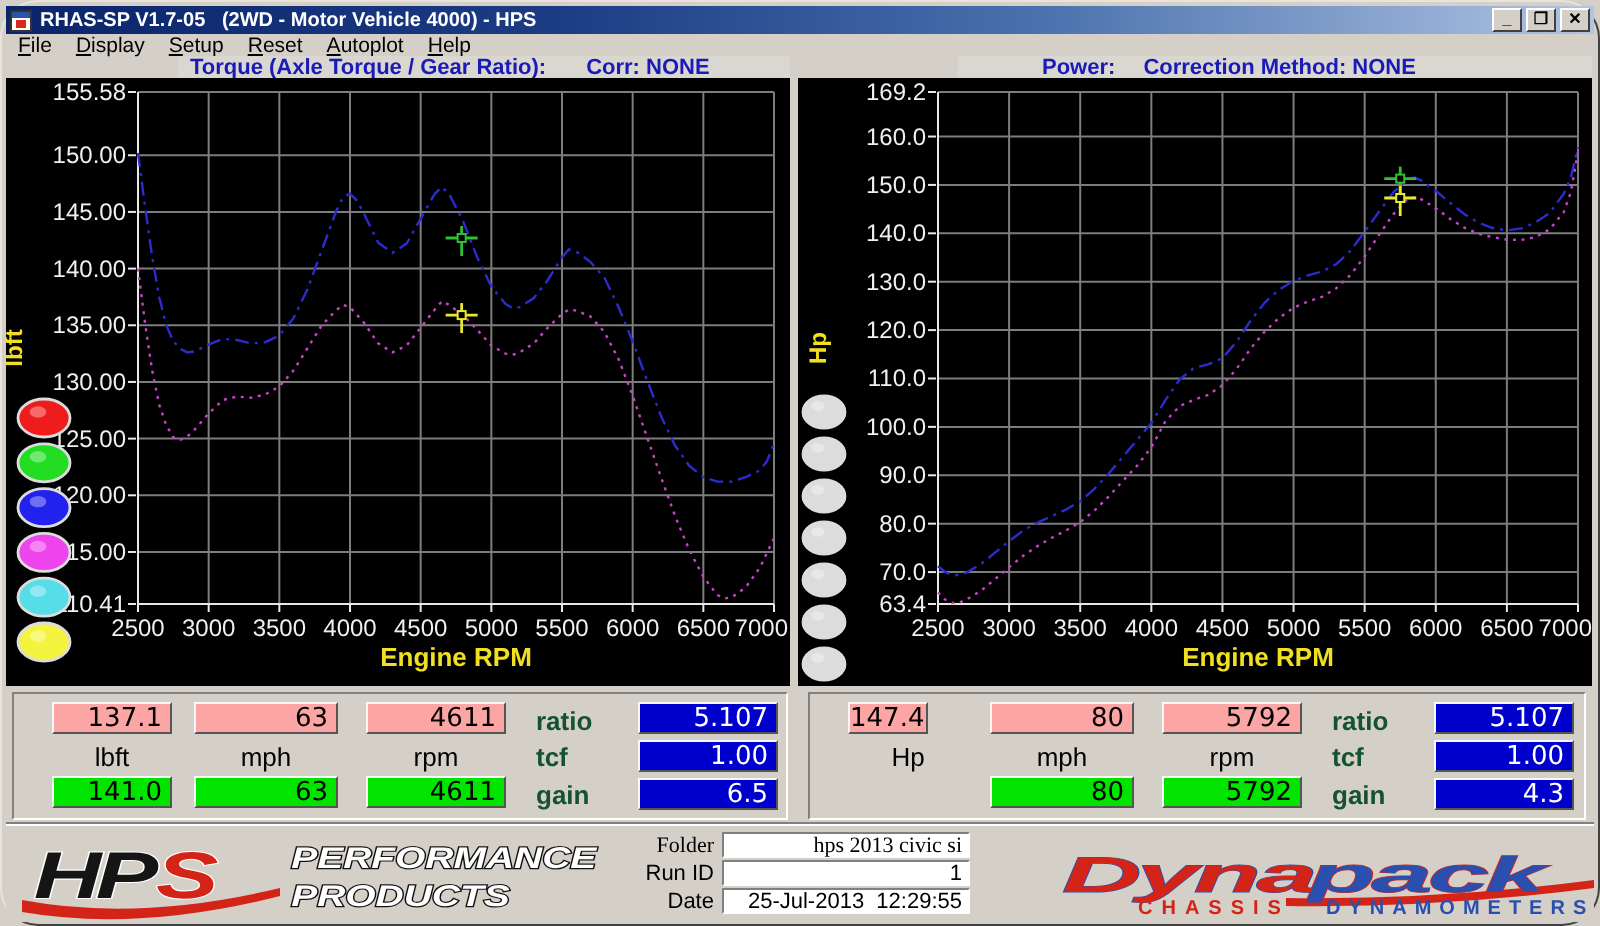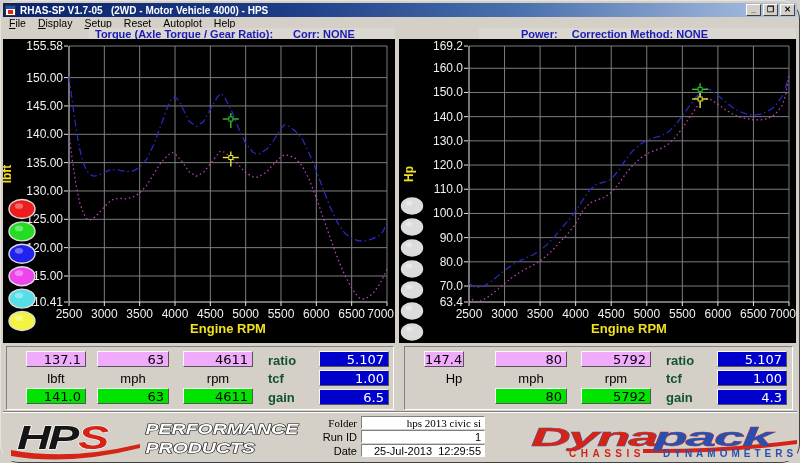--- a/index.html
+++ b/index.html
@@ -15,21 +15,21 @@
   .winbtn { width:15px; height:12px; background:#d4d0c8; border-top:1px solid #fff; border-left:1px solid #fff; border-right:1px solid #404040; border-bottom:1px solid #404040; font-size:8px; font-weight:bold; color:#000; display:flex; align-items:center; justify-content:center; line-height:1; }
   .menubar { position:absolute; left:2px; top:16px; height:11px; display:flex; font-size:10.5px; color:#000; align-items:center; }
   .menu-item { padding:0 6px; }
   .chart-panel { position:absolute; top:27px; height:315px; }
   .chart-header { position:relative; height:11px; font-size:11px; font-weight:bold; color:#1a1ab8; }
   .chart-header .hbar { position:absolute; top:0; bottom:0; background:#dad7d1; display:flex; padding-left:6px; align-items:center; white-space:nowrap; }
   .chart-black { position:absolute; left:0; top:11px; right:0; bottom:0; background:#000; }
   svg { display:block; }
   .readout-panel { position:absolute; top:345px; height:64px; background:#d4d0c8; border-top:1px solid #808080; border-left:1px solid #808080; border-bottom:1px solid #fff; border-right:1px solid #fff; }
   .val-box { position:absolute; height:16px; font-family:"DejaVu Sans",sans-serif; font-size:13px; text-align:right; padding:0 4px 0 0; border-top:1px solid #f8f8f8; border-left:1px solid #f8f8f8; border-right:1px solid #555; border-bottom:1px solid #555; color:#000; line-height:15px; }
-  .val-yellow { background:#f0abfc; }
+  .val-yellow { background:#fca5a5; }
   .val-green { background:#00e400; }
   .val-blue { background:#0000cc; color:#fff; }
   .unit-label { position:absolute; font-size:13px; color:#000; text-align:center; }
   .stat-label { position:absolute; font-size:13px; font-weight:bold; color:#14532d; }
   .footer { position:absolute; left:2px; bottom:1px; right:2px; height:50px; border-top:1px solid #808080; box-shadow:inset 0 1px 0 #fff; background:#d4d0c8; }
   .field-row { position:absolute; display:flex; align-items:center; height:13px; }
   .field-label { font-size:11px; color:#000; text-align:right; display:block; }
   .field-box { background:#fff; border-top:1px solid #808080; border-left:1px solid #808080; border-bottom:1px solid #fff; border-right:1px solid #fff; font-size:11px; padding:0 3px; height:13px; line-height:12px; color:#000; white-space:pre;text-align:right; }
 </style>
 </head>

